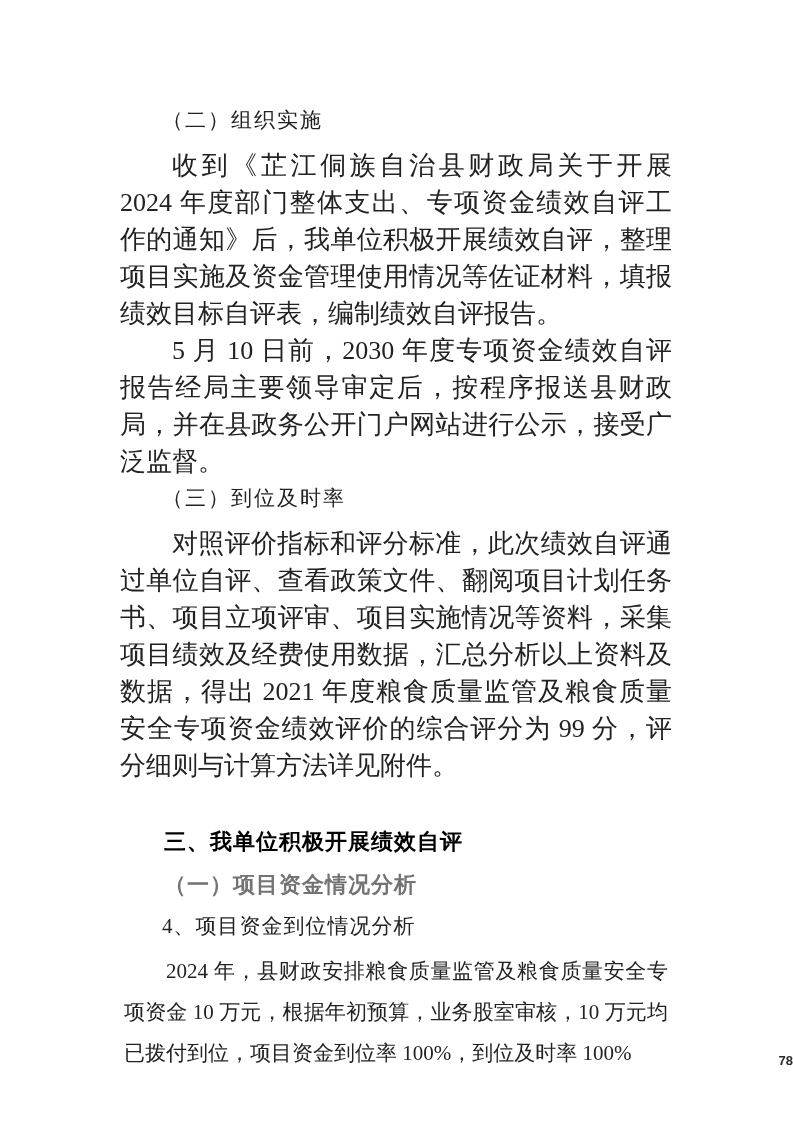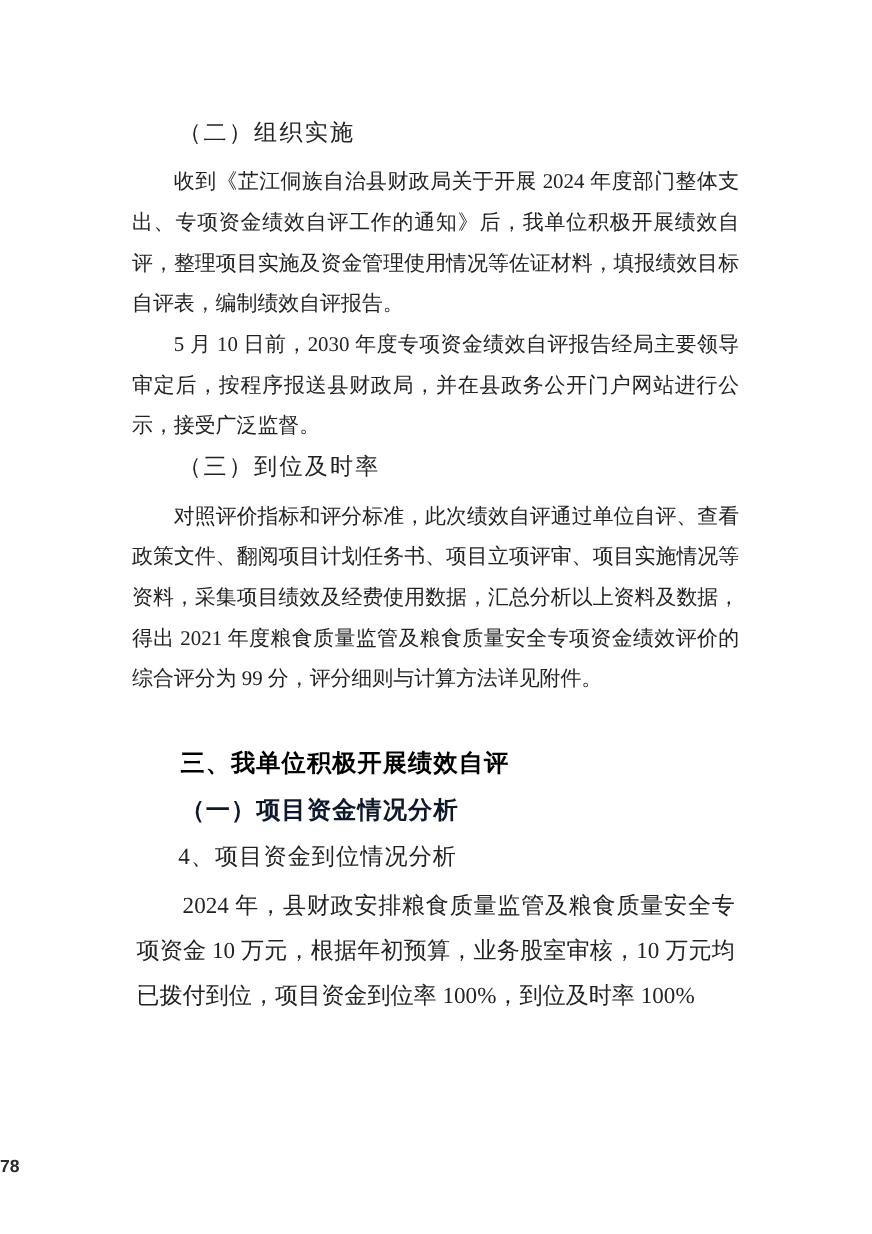--- a/index.html
+++ b/index.html
@@ -23,41 +23,41 @@
     width: 552px;
   }
   .subheading {
     font-size: 21px;
     line-height: 37px;
     text-indent: 2em;
     margin: 0 0 8px 0;
     letter-spacing: 2px;
   }
   .para {
-    font-size: 19px;
+    font-size: 26px;
     line-height: 37px;
     text-indent: 2em;
     margin: 0;
     text-align: justify;
     text-justify: inter-character;
   }
   .heading-main {
     font-size: 22px;
     line-height: 43px;
     font-weight: bold;
     color: #000000;
     text-indent: 2em;
     margin: 36px 0 0 0;
     letter-spacing: 1px;
   }
   .heading-sub {
     font-size: 22px;
     line-height: 43px;
     font-weight: bold;
-    color: #0f172a;
+    color: #737373;
     text-indent: 2em;
     margin: 0;
     letter-spacing: 1px;
   }
   .list-line {
     font-size: 21px;
     line-height: 41px;
     text-indent: 2em;
     margin: 0;
     letter-spacing: 1px;
@@ -68,23 +68,23 @@
     text-indent: 2em;
     margin: 4px;
     text-align: justify;
     text-justify: inter-character;
   }
   .page-number {
     position: absolute;
     left: 0;
     right: 0;
     bottom: 54px;
-    text-align: left;
+    text-align: right;
     font-family: "Liberation Sans", "DejaVu Sans", sans-serif;
-    font-size: 16px;
+    font-size: 13px;
     font-weight: 700;
     color: #2a2a2a;
     line-height: 14px;
   }
 </style>
 </head>
 <body>
 
 <div class="page">
   <div class="content">

